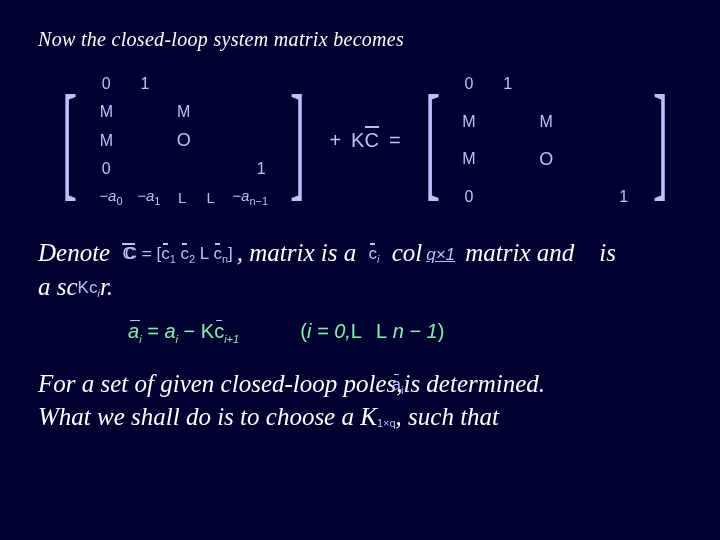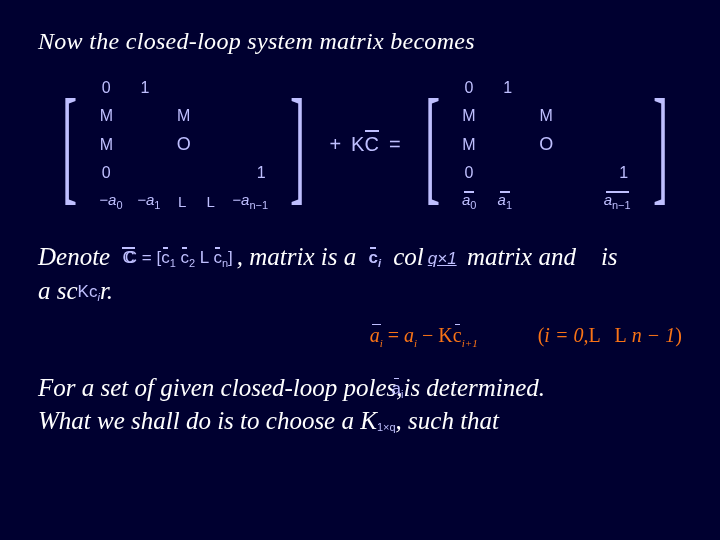--- a/index.html
+++ b/index.html
@@ -11,21 +11,21 @@
     font-family: 'Times New Roman', Times, serif;
     font-size: 22px;
     overflow: hidden;
     position: relative;
   }
   .slide {
     padding: 28px 38px 20px 38px;
   }
   .title-line {
     font-style: italic;
-    font-size: 24px;
+    font-size: 20px;
     margin-bottom: 22px;
     letter-spacing: 0.3px;
   }
   .matrix-row {
     display: flex;
     align-items: center;
     justify-content: flex-start;
     gap: 8px;
     margin-left: 10px;
     margin-bottom: 28px;
@@ -102,25 +102,25 @@
   .overbar::before {
     content: "";
     position: absolute;
     top: 0px;
     left: 2px;
     right: 2px;
     height: 1.5px;
     background: #bfbfff;
   }
   .eq-line {
-    text-align: right;
+    text-align: left;
     margin-left: 90px;
     margin-bottom: 22px;
-    font-family: Liberation Serif, serif;
-    color: #f97316;
+    font-family: Liberation Sans, sans-serif;
+    color: #86efac;
     font-size: 20px;
     font-style: normal;
   }
   .eq-line .it { font-style: italic; }
   .gap { display:inline-block; width: 50px; }
   .small-gap { display:inline-block; width: 14px; }
   .cell-bottom { font-size: 15px; align-items: center; }
   .cell-bottom .it { font-style: italic; }
 </style>
 </head>
@@ -203,41 +203,34 @@
           <span></span>
           <span></span>
         </div>
       <div class="mat-row">
           <span>0</span>
           <span></span>
           <span></span>
           <span></span>
           <span>1</span>
         </div>
-      <div class="mat-row cell-bottom">
-        <span class="overbar"><span class="it">a</span><span class="sub">0</span></span>
-        <span class="overbar"><span class="it">a</span><span class="sub">1</span></span>
-        <span></span>
-          <span></span>
-        <span class="overbar"><span class="it">a</span><span class="sub">n−1</span></span>
-      </div>
     </div>
     <span class="bracket">]</span>
   </div>
 
   <div class="para">
     <span>Denote</span>
     <span class="inline-math" style="margin:0 4px;">
       <span class="overbar" style="padding:0 2px;">C</span><span style="margin-left:-12px;">C = </span>
       [<span class="overbar"><span>c</span></span><span class="sub">1</span>
       <span class="overbar"><span>c</span></span><span class="sub">2</span>
       L
       <span class="overbar"><span>c</span></span><span class="sub">n</span>]
     </span><span>, matrix    is a</span>
-    <span class="inline-math" style="margin:0 6px;font-weight:bold;">
+    <span class="inline-math" style="margin:0 6px;">
       <span class="overbar"><span>c</span></span><span class="sub" style="font-style:italic;">i</span>
     </span>
     <span style="position:relative;">col</span><span class="inline-math" style="margin:0 4px;text-decoration:underline;"><span style="font-style:italic;">q×1</span></span>
     <span> matrix and&nbsp;&nbsp;&nbsp;&nbsp;is</span>
     <br>
     <span>a sc</span><span class="inline-math"><span>Kc</span><span class="sub" style="font-style:italic;">i</span></span><span>r.</span>
   </div>
 
   <div class="eq-line">
     <span class="overbar"><span class="it">a</span><span class="sub it">i</span></span>

